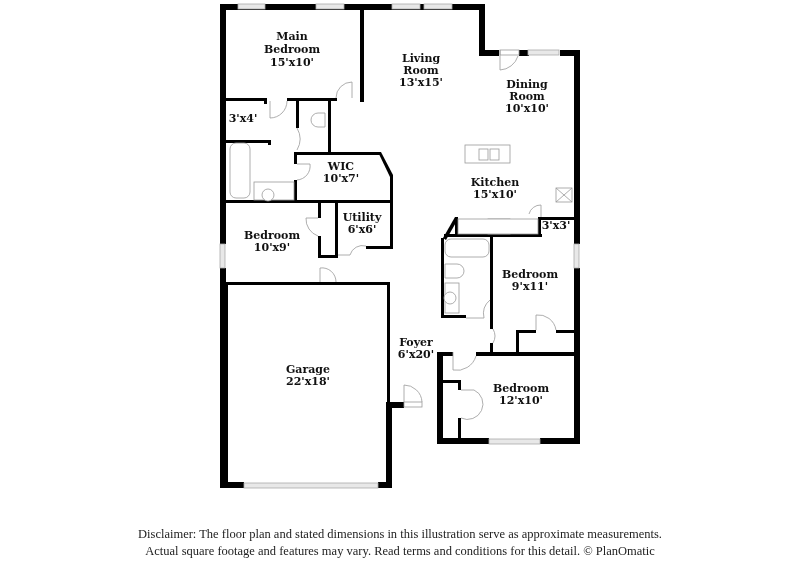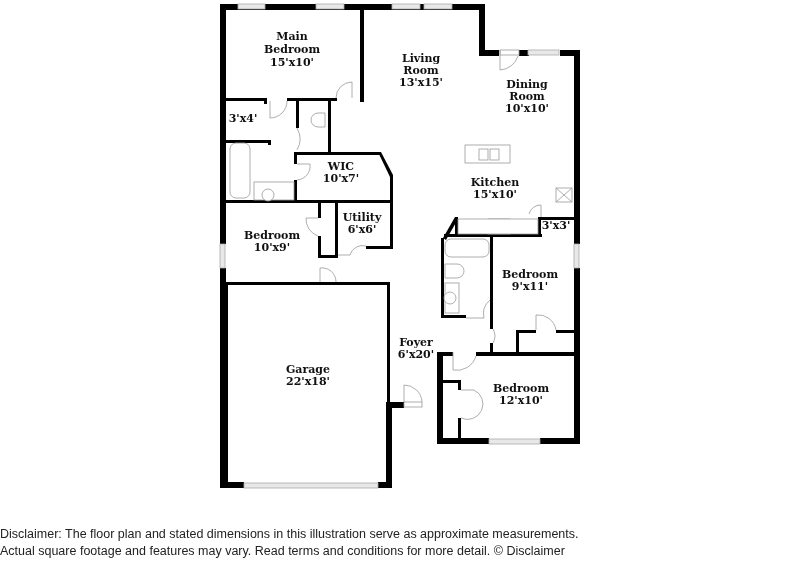--- a/index.html
+++ b/index.html
@@ -4,21 +4,21 @@
   <style>
     html, body { margin: 0; padding: 0; background: #ffffff; }
     body { width: 800px; height: 582px; position: relative; overflow: hidden; font-family: "DejaVu Serif", "Liberation Serif", serif; }
     #plan { position: absolute; left: 0; top: 0; width: 800px; height: 520px; }
     .wall { fill: #000; }
     .door { stroke: #999; stroke-width: 0.8; fill: none; }
     .window { fill: #e8e8e8; stroke: #aaa; stroke-width: 0.8; }
     .fixture { fill: #fff; stroke: #999; stroke-width: 0.8; }
     .label { font-family: "DejaVu Serif", "Liberation Serif", serif; font-weight: bold; font-size: 11px; fill: #111; text-anchor: middle; }
     .dim { font-family: "DejaVu Serif", "Liberation Serif", serif; font-weight: bold; font-size: 11px; fill: #111; text-anchor: middle; }
-    #disclaimer { position: absolute; left: 0; top: 526px; width: 800px; text-align: left; font-family: Liberation Sans, sans-serif; font-size: 12.5px; line-height: 17px; color: #222; }
+    #disclaimer { position: absolute; left: 0; top: 526px; width: 800px; text-align: center; font-family: Liberation Serif, serif; font-size: 12.5px; line-height: 17px; color: #222; }
   </style>
 </head>
 <body>
 
 <svg id="plan" viewBox="0 0 800 520" xmlns="http://www.w3.org/2000/svg">
 
   <g>
 
     <rect class="wall" x="220" y="4" width="145" height="6"></rect>
 
@@ -223,14 +223,14 @@
     </g>
     <g>
       <text class="label" x="521" y="392">Bedroom</text>
       <text class="dim" x="521" y="404">12'x10'</text>
     </g>
   </g>
 </svg>
 
 <div id="disclaimer">
   <div>Disclaimer: The floor plan and stated dimensions in this illustration serve as approximate measurements.</div>
-  <div>Actual square footage and features may vary. Read terms and conditions for more detail. © Disclaimer</div>
+  <div>Actual square footage and features may vary. Read terms and conditions for this detail. © PlanOmatic</div>
 </div>
 
 </body></html>

